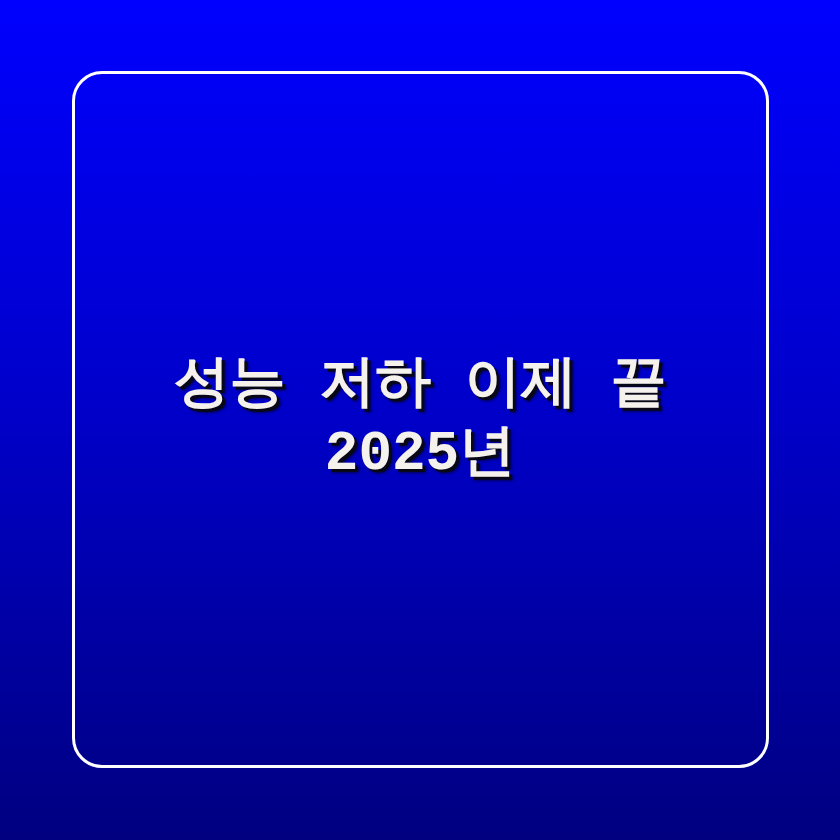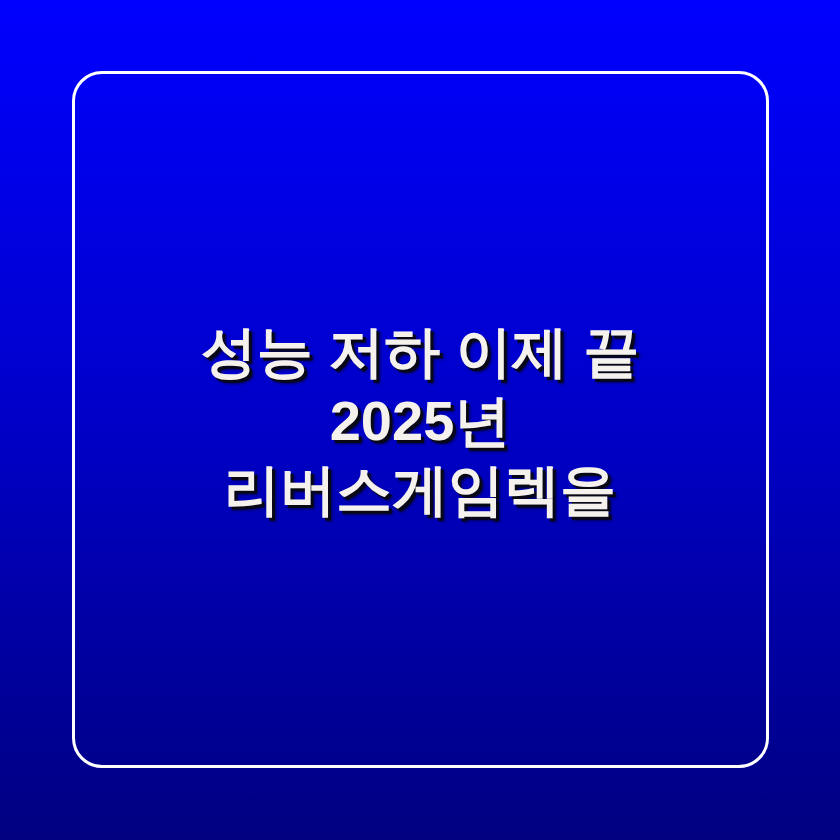--- a/index.html
+++ b/index.html
@@ -37,20 +37,21 @@
     position: absolute;
     left: 0;
     top: 0;
     width: 840px;
     height: 840px;
     display: flex;
     flex-direction: column;
     align-items: center;
     justify-content: center;
     text-align: center;
+    font-family: Liberation Mono, monospace;
   }
 
   .headline-line {
     display: block;
     width: 100%;
     color: #f5f2ee;
     font-size: 56px;
     font-weight: 700;
     line-height: 69px;
     letter-spacing: 0px;
@@ -63,16 +64,15 @@
 </head>
 <body>
 
 <div id="poster">
 
   <div id="frame"></div>
 
   <div id="headline">
     <span class="headline-line">성능 저하 이제 끝</span>
     <span class="headline-line">2025년</span>
-    <span class="headline-line">리버스게임렉을</span>
   </div>
 
 </div>
 
 </body></html>

